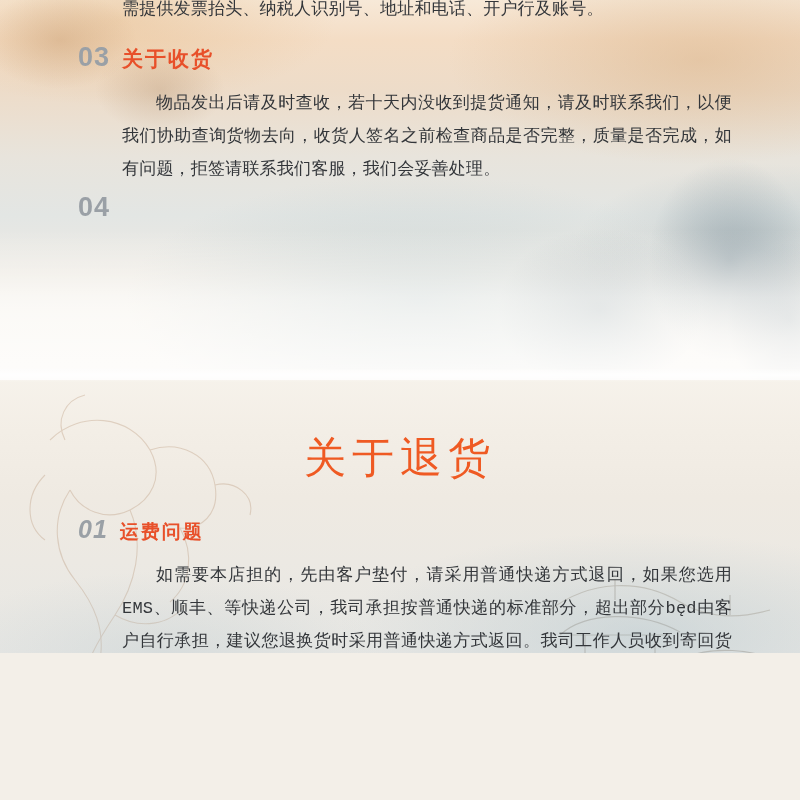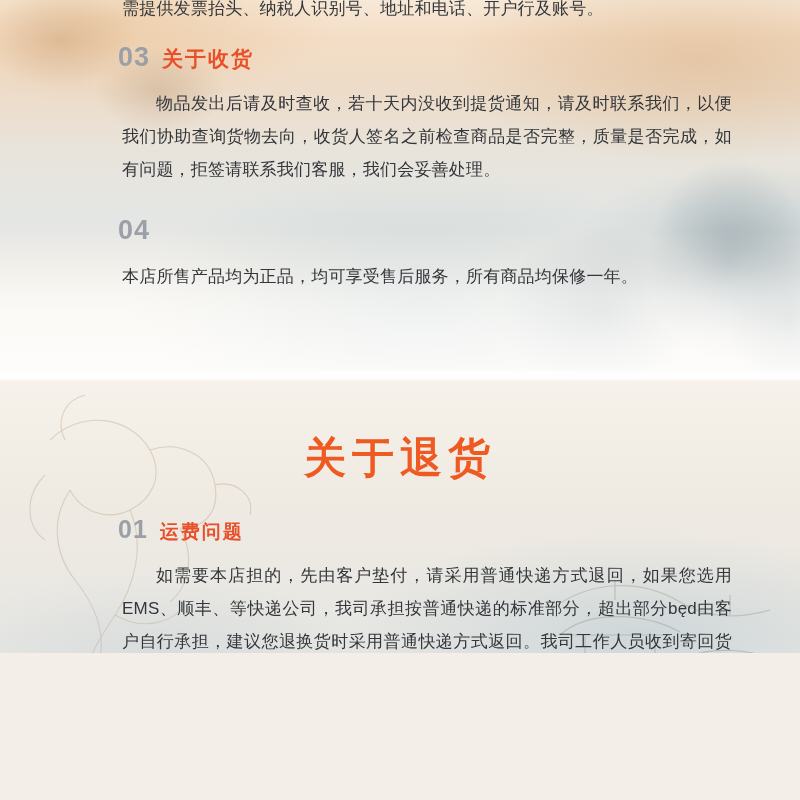--- a/index.html
+++ b/index.html
@@ -116,54 +116,55 @@
 
   .section {
     position: absolute;
     width: 800px;
   }
 
   .sec-head {
     display: flex;
     align-items: baseline;
     gap: 12px;
-    padding-left: 118px;
+    padding-left: 78px;
   }
   .sec-num {
     font-size: 27px;
     color: #9aa0a6;
     font-weight: bold;
     letter-spacing: 1px;
   }
   .sec-title {
     font-size: 21px;
     color: #e8502a;
     font-weight: bold;
     letter-spacing: 2px;
   }
   .sec-body {
     margin-top: 14px;
     padding-left: 122px;
     padding-right: 68px;
+    font-family: Liberation Mono, monospace;
   }
   .indent { text-indent: 34px; }
 
   .big-title {
     position: absolute;
     top: 430px;
     left: 0;
     width: 800px;
     text-align: center;
     font-size: 42px;
-    font-weight: bold;
+    font-weight: normal;
     color: #ef5a23;
     letter-spacing: 6px;
   }
 
-  .sec-head-sm .sec-num { font-size: 25px; }
+  .sec-head-sm .sec-num { font-size: 25px; font-style: italic; }
   .sec-head-sm .sec-title { font-size: 19px; }
 </style>
 </head>
 <body>
 
 <div class="page">
 
   <div class="bg-layer bg-top-wash"></div>
   <div class="bg-layer bg-mountain-left"></div>
   <div class="bg-layer bg-mountain-right"></div>
@@ -221,26 +222,23 @@
     <div class="section" style="top:42px;">
       <div class="sec-head">
         <span class="sec-num">03</span>
         <span class="sec-title">关于收货</span>
       </div>
       <div class="sec-body">
         <div class="para indent">物品发出后请及时查收，若十天内没收到提货通知，请及时联系我们，以便我们协助查询货物去向，收货人签名之前检查商品是否完整，质量是否完成，如有问题，拒签请联系我们客服，我们会妥善处理。</div>
       </div>
     </div>
 
-    <div class="section" style="top:215px;">
+    <div class="section" style="top:192px;">
       <div class="sec-head">
         <span class="sec-num">04</span>
-      </div>
-      <div class="sec-body">
-        <div class="para">本店所售产品均为正品，均可享受售后服务，所有商品均保修一年。</div>
       </div>
     </div>
 
     <div class="big-title">关于退货</div>
 
     <div class="section" style="top:515px;">
       <div class="sec-head sec-head-sm">
         <span class="sec-num">01</span>
         <span class="sec-title">运费问题</span>
       </div>

